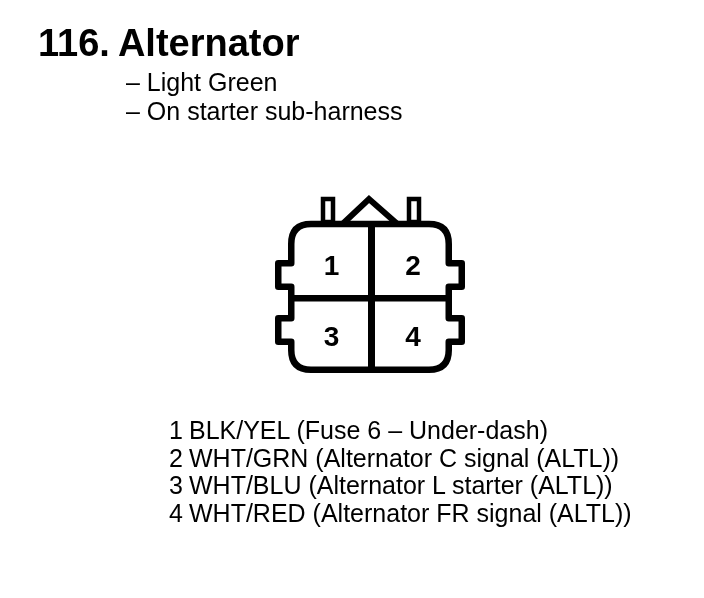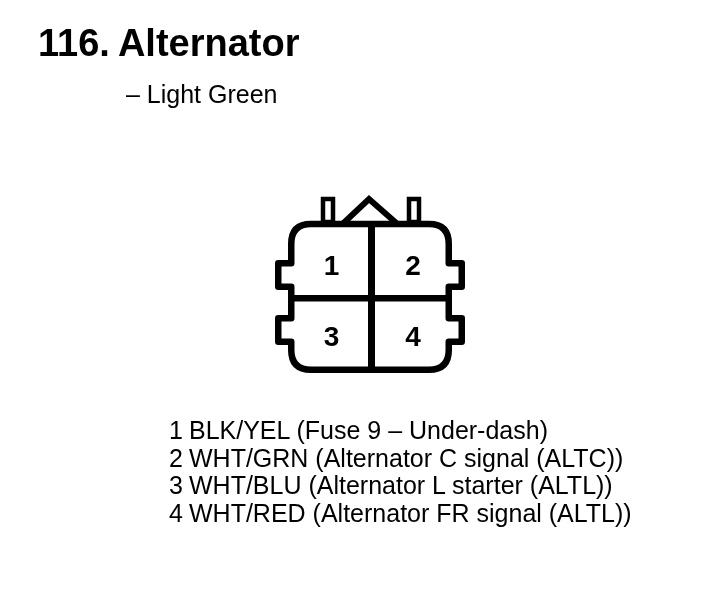--- a/index.html
+++ b/index.html
@@ -25,21 +25,21 @@
     line-height: 1;
     letter-spacing: 0px;
     white-space: nowrap;
   }
   .heading .section-title {
     margin-left: 8px;
   }
   .notes {
     position: absolute;
     left: 126px;
-    top: 80px;
+    top: 68px;
     font-size: 25px;
     line-height: 29px;
     white-space: nowrap;
   }
   .connector-fig {
     position: absolute;
     left: 265px;
     top: 188px;
     width: 210px;
     height: 196px;
@@ -78,20 +78,21 @@
 <body>
 
 <div class="page">
 
   <div class="heading">
     <span class="section-number">116.</span><span class="section-title">Alternator</span>
   </div>
 
   <div class="notes">
     <div class="note-line">– Light Green</div>
+    <div class="note-line">– On starter sub-harness</div>
   </div>
 
   <div class="connector-fig">
     <svg viewBox="0 0 210 196" xmlns="http://www.w3.org/2000/svg">
 
       <rect x="58" y="11" width="10" height="23" fill="#ffffff" stroke="#000000" stroke-width="4.5"></rect>
 
       <rect x="144" y="11" width="10" height="23" fill="#ffffff" stroke="#000000" stroke-width="4.5"></rect>
 
       <path d="M 77 36.5 L 104 11 L 133 36.5" fill="none" stroke="#000000" stroke-width="6" stroke-linejoin="miter" stroke-linecap="square"></path>
@@ -128,25 +129,25 @@
       <text x="66.5" y="87" text-anchor="middle" class="pin-num-text">1</text>
       <text x="148" y="87" text-anchor="middle" class="pin-num-text">2</text>
       <text x="66.5" y="158" text-anchor="middle" class="pin-num-text">3</text>
       <text x="148" y="158" text-anchor="middle" class="pin-num-text">4</text>
     </svg>
   </div>
 
   <div class="pin-list">
     <div class="pin-row">
       <span class="pin-number">1</span>
-      <span class="pin-description">BLK/YEL (Fuse 9 – Under-dash)</span>
+      <span class="pin-description">BLK/YEL (Fuse 6 – Under-dash)</span>
     </div>
     <div class="pin-row">
       <span class="pin-number">2</span>
-      <span class="pin-description">WHT/GRN (Alternator C signal (ALTC))</span>
+      <span class="pin-description">WHT/GRN (Alternator C signal (ALTL))</span>
     </div>
     <div class="pin-row">
       <span class="pin-number">3</span>
       <span class="pin-description">WHT/BLU (Alternator L starter (ALTL))</span>
     </div>
     <div class="pin-row">
       <span class="pin-number">4</span>
       <span class="pin-description">WHT/RED (Alternator FR signal (ALTL))</span>
     </div>
   </div>

